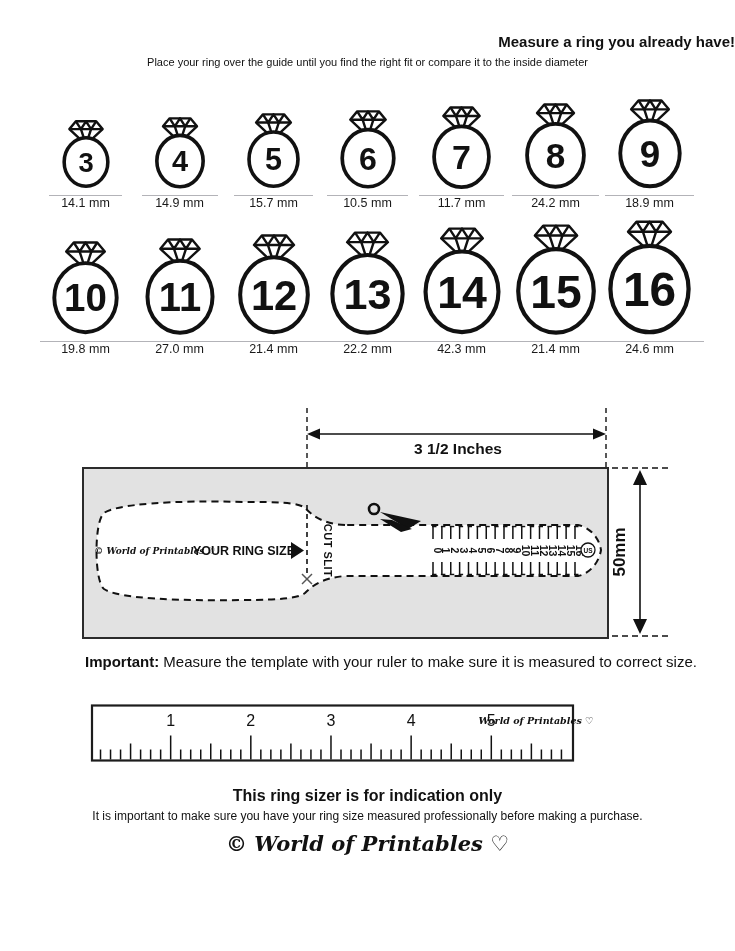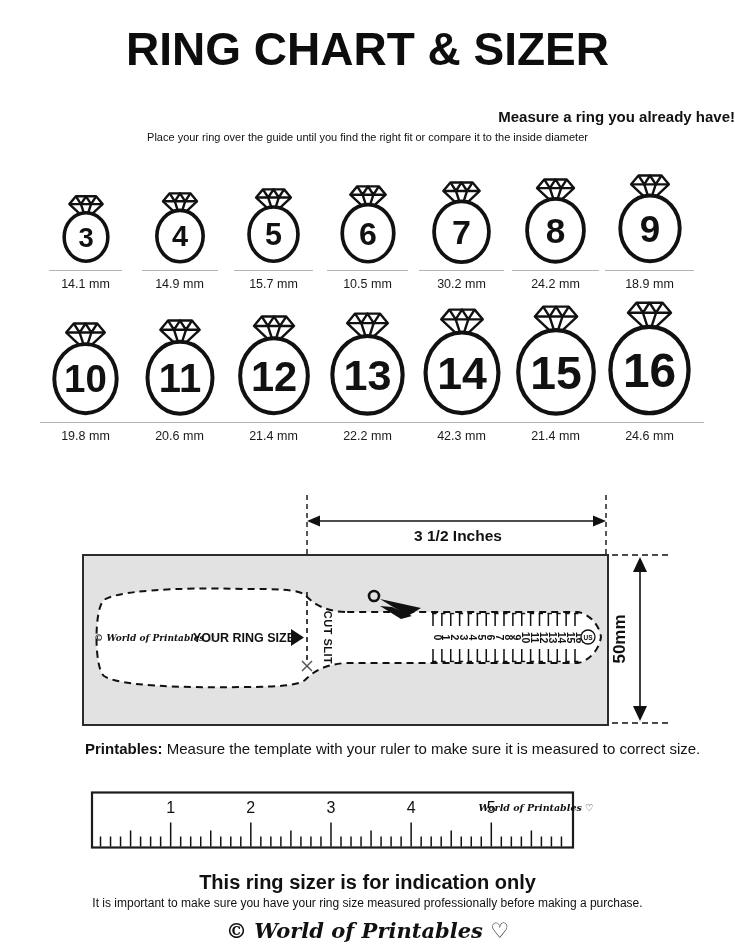--- a/index.html
+++ b/index.html
@@ -8,39 +8,38 @@
   .title{margin:24px 0 0;text-align:center;font-size:46px;line-height:1.1;
          font-weight:bold;letter-spacing:0px;color:#0d0d0d;}
   .intro{margin-top:32px;text-align:center;}
   .intro-heading{font-size:15px;font-weight:bold;line-height:20px;text-align:right;}
   .intro-body{font-size:11px;line-height:20px;}
   .rows-wrap{margin-top:24px;}
   .ring-row{width:658px;margin:0 auto;display:flex;align-items:flex-end;justify-content:center;}
   .ring-row + .ring-row{margin-top:6px;}
   .ring-item{width:94px;display:flex;flex-direction:column;align-items:center;flex:0 0 94px;}
   .ring-line{height:0;border-top:1px solid #b3b3b8;margin-top:5px;}
-  .ring-mm{font-size:12.5px;line-height:15px;margin-top:6px;color:#1a1a1a;white-space:nowrap;}
+  .ring-mm{font-size:12.5px;line-height:15px;color:#1a1a1a;white-space:nowrap;}
   .sizer-svg{display:block;margin-top:42px;}
   svg text{font-family:"Liberation Sans",sans-serif;fill:#111;}
   .script-text{font-family:"DejaVu Serif",serif;font-style:italic;font-weight:bold;}
   .important{margin:3px 0 0 85px;font-size:15px;line-height:19px;}
   .important b{font-weight:bold;}
   .ruler-svg{display:block;margin-top:28px;}
   .footer{margin-top:16px;text-align:center;}
-  .footer-heading{font-size:20px;font-weight:bold;line-height:21px;}
+  .footer-heading{font-size:16px;font-weight:bold;line-height:21px;}
   .footer-body{font-size:12px;line-height:20px;}
   .footer-brand{margin-top:6px;font-size:21px;line-height:24px;
                 font-family:"DejaVu Serif",serif;font-style:italic;font-weight:bold;}
 </style>
 </head>
 <body>
 
 <div class="page">
 
-  <h1 class="title">RING CHART &amp; SIZER</h1>
 
   <div class="intro">
     <div class="intro-heading">Measure a ring you already have!</div>
     <div class="intro-body">Place your ring over the guide until you find the right fit or compare it to the inside diameter</div>
   </div>
 
   <div class="rows-wrap">
     <div class="ring-row">
         <div class="ring-item">
           <svg width="56" height="73" viewBox="0 0 56 73">
@@ -103,21 +102,21 @@
             <g transform="translate(13.70625,3) scale(0.395875,0.3562875)" fill="none" stroke="#111" stroke-width="2.4" stroke-linejoin="round">
               <path d="M22,4 L78,4 L96,28 L50,76 L4,28 Z" vector-effect="non-scaling-stroke"></path>
               <path d="M4,28 L96,28" vector-effect="non-scaling-stroke"></path>
               <path d="M22,4 L36,28 L50,4 L64,28 L78,4" vector-effect="non-scaling-stroke"></path>
               <path d="M36,28 L50,76 M64,28 L50,76" vector-effect="non-scaling-stroke"></path>
             </g>
             <ellipse cx="33.5" cy="53.746750000000006" rx="27.42625" ry="30.357500000000005" fill="#fff" stroke="#111" stroke-width="3.7725"></ellipse>
             <text x="33.5" y="65.98765" text-anchor="middle" font-size="34.0025" font-weight="bold">7</text>
           </svg>
           <div class="ring-line" style="width: 85px;"></div>
-          <div class="ring-mm">30.2 mm</div>
+          <div class="ring-mm">11.7 mm</div>
         </div>
         <div class="ring-item">
           <svg width="69" height="90" viewBox="0 0 69 90">
             <g transform="translate(14.40475,3) scale(0.401905,0.3617145)" fill="none" stroke="#111" stroke-width="2.4" stroke-linejoin="round">
               <path d="M22,4 L78,4 L96,28 L50,76 L4,28 Z" vector-effect="non-scaling-stroke"></path>
               <path d="M4,28 L96,28" vector-effect="non-scaling-stroke"></path>
               <path d="M22,4 L36,28 L50,4 L64,28 L78,4" vector-effect="non-scaling-stroke"></path>
               <path d="M36,28 L50,76 M64,28 L50,76" vector-effect="non-scaling-stroke"></path>
             </g>
             <ellipse cx="34.5" cy="55.286410000000004" rx="28.411150000000003" ry="31.442900000000005" fill="#fff" stroke="#111" stroke-width="3.8127000000000004"></ellipse>
@@ -161,21 +160,21 @@
             <g transform="translate(17.6485,3) scale(0.42703,0.384327)" fill="none" stroke="#111" stroke-width="2.4" stroke-linejoin="round">
               <path d="M22,4 L78,4 L96,28 L50,76 L4,28 Z" vector-effect="non-scaling-stroke"></path>
               <path d="M4,28 L96,28" vector-effect="non-scaling-stroke"></path>
               <path d="M22,4 L36,28 L50,4 L64,28 L78,4" vector-effect="non-scaling-stroke"></path>
               <path d="M36,28 L50,76 M64,28 L50,76" vector-effect="non-scaling-stroke"></path>
             </g>
             <ellipse cx="39" cy="61.701660000000004" rx="32.514900000000004" ry="35.96540000000001" fill="#fff" stroke="#111" stroke-width="3.9802"></ellipse>
             <text x="39" y="76.11094800000001" text-anchor="middle" font-size="40.0258" font-weight="bold">11</text>
           </svg>
           <div class="ring-line" style="width: 95px;"></div>
-          <div class="ring-mm">20.6 mm</div>
+          <div class="ring-mm">27.0 mm</div>
         </div>
         <div class="ring-item">
           <svg width="80" height="105" viewBox="0 0 80 105">
             <g transform="translate(18.2465,3) scale(0.43506999999999996,0.391563)" fill="none" stroke="#111" stroke-width="2.4" stroke-linejoin="round">
               <path d="M22,4 L78,4 L96,28 L50,76 L4,28 Z" vector-effect="non-scaling-stroke"></path>
               <path d="M4,28 L96,28" vector-effect="non-scaling-stroke"></path>
               <path d="M22,4 L36,28 L50,4 L64,28 L78,4" vector-effect="non-scaling-stroke"></path>
               <path d="M36,28 L50,76 M64,28 L50,76" vector-effect="non-scaling-stroke"></path>
             </g>
             <ellipse cx="40" cy="63.754540000000006" rx="33.8281" ry="37.412600000000005" fill="#fff" stroke="#111" stroke-width="4.0338"></ellipse>
@@ -333,21 +332,21 @@
     <line x1="612" y1="237" x2="672" y2="237" stroke="#111" stroke-width="1.6" stroke-dasharray="6 4"></line>
     <g>
       <line x1="640" y1="80" x2="640" y2="226" stroke="#111" stroke-width="1.6"></line>
       <polygon points="640,71 633,86 647,86" fill="#111"></polygon>
       <polygon points="640,235 633,220 647,220" fill="#111"></polygon>
     </g>
     <text transform="rotate(-90 625 153)" x="625" y="153" text-anchor="middle" font-size="17" font-weight="bold">50mm</text>
   </svg>
 
   <p class="important">
-    <b>Printables:</b><span> Measure the template with your ruler to make sure it is measured to correct size.</span>
+    <b>Important:</b><span> Measure the template with your ruler to make sure it is measured to correct size.</span>
   </p>
 
   <svg class="ruler-svg" width="735" height="70" viewBox="0 0 735 70">
     <rect x="92" y="6.5" width="481" height="55" fill="#fff" stroke="#1c1c1c" stroke-width="2.2"></rect>
     <g id="ruler-ticks">
         <line x1="100.52" y1="60.5" x2="100.52" y2="50.5" stroke="#111" stroke-width="1.5"></line>
         <line x1="110.53999999999999" y1="60.5" x2="110.53999999999999" y2="50.5" stroke="#111" stroke-width="1.5"></line>
         <line x1="120.56" y1="60.5" x2="120.56" y2="50.5" stroke="#111" stroke-width="1.5"></line>
         <line x1="130.57999999999998" y1="60.5" x2="130.57999999999998" y2="44.5" stroke="#111" stroke-width="1.5"></line>
         <line x1="140.6" y1="60.5" x2="140.6" y2="50.5" stroke="#111" stroke-width="1.5"></line>

